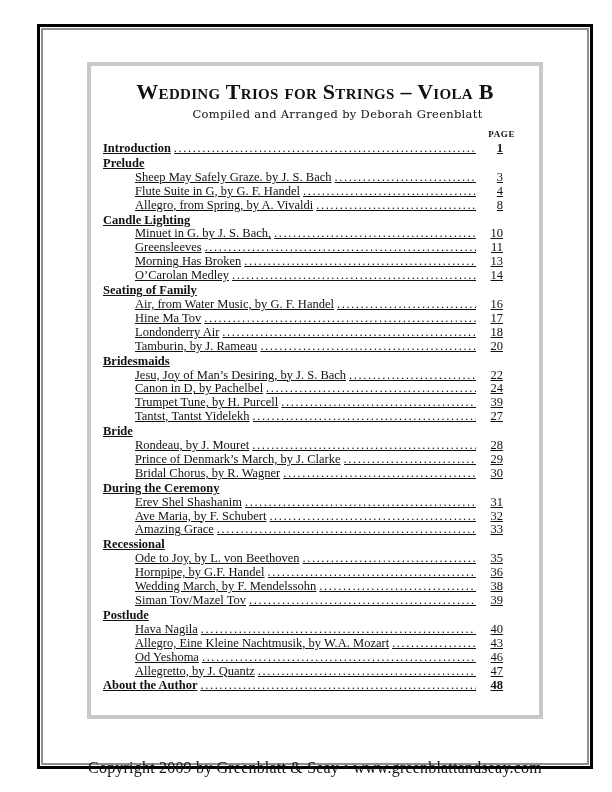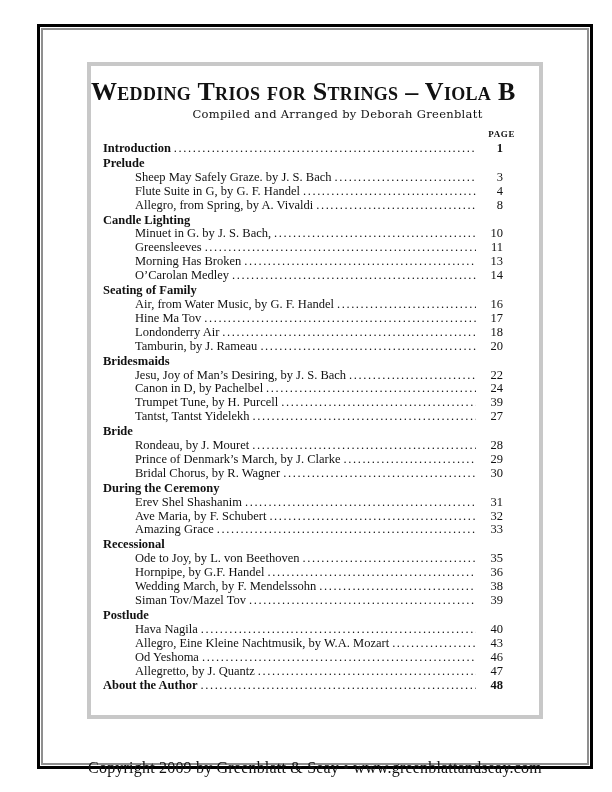--- a/index.html
+++ b/index.html
@@ -34,24 +34,24 @@
   .content-box {
     position: absolute;
     left: 87px; top: 62px;
     width: 456px; height: 657px;
     border: 4px solid var(--color-content-border);
     background: var(--color-background);
     padding: 13px 0 0 0;
     overflow: hidden;
   }
   .book-title {
-    text-align: left;
+    text-align: center;
     font-weight: bold;
     font-variant: small-caps;
-    font-size: 26px;
+    font-size: 22px;
     line-height: 26px;
     letter-spacing: 0.3px;
     white-space: nowrap;
   }
   .book-subtitle {
     text-align: center;
     font-family: "DejaVu Serif", serif;
     font-size: 11.5px;
     line-height: 15px;
     margin-top: 2px;
@@ -70,20 +70,21 @@
   .toc {
     margin-top: 2px;
     padding: 0 36px 0 12px;
     font-size: 12.5px;
   }
   .row {
     display: flex;
     align-items: center;
     line-height: 13.9px;
     white-space: nowrap;
+    text-decoration: underline;
   }
   .row.bold { font-weight: bold; margin-top: 1px; }
   .row.bold:first-child { margin-top: 0; }
   .row.sub .label { padding-left: 32px; }
   .dots {
     flex: 1 1 auto;
     overflow: hidden;
     height: 13.9px;
     margin: 0 3px 0 3px;
     font-weight: normal;

